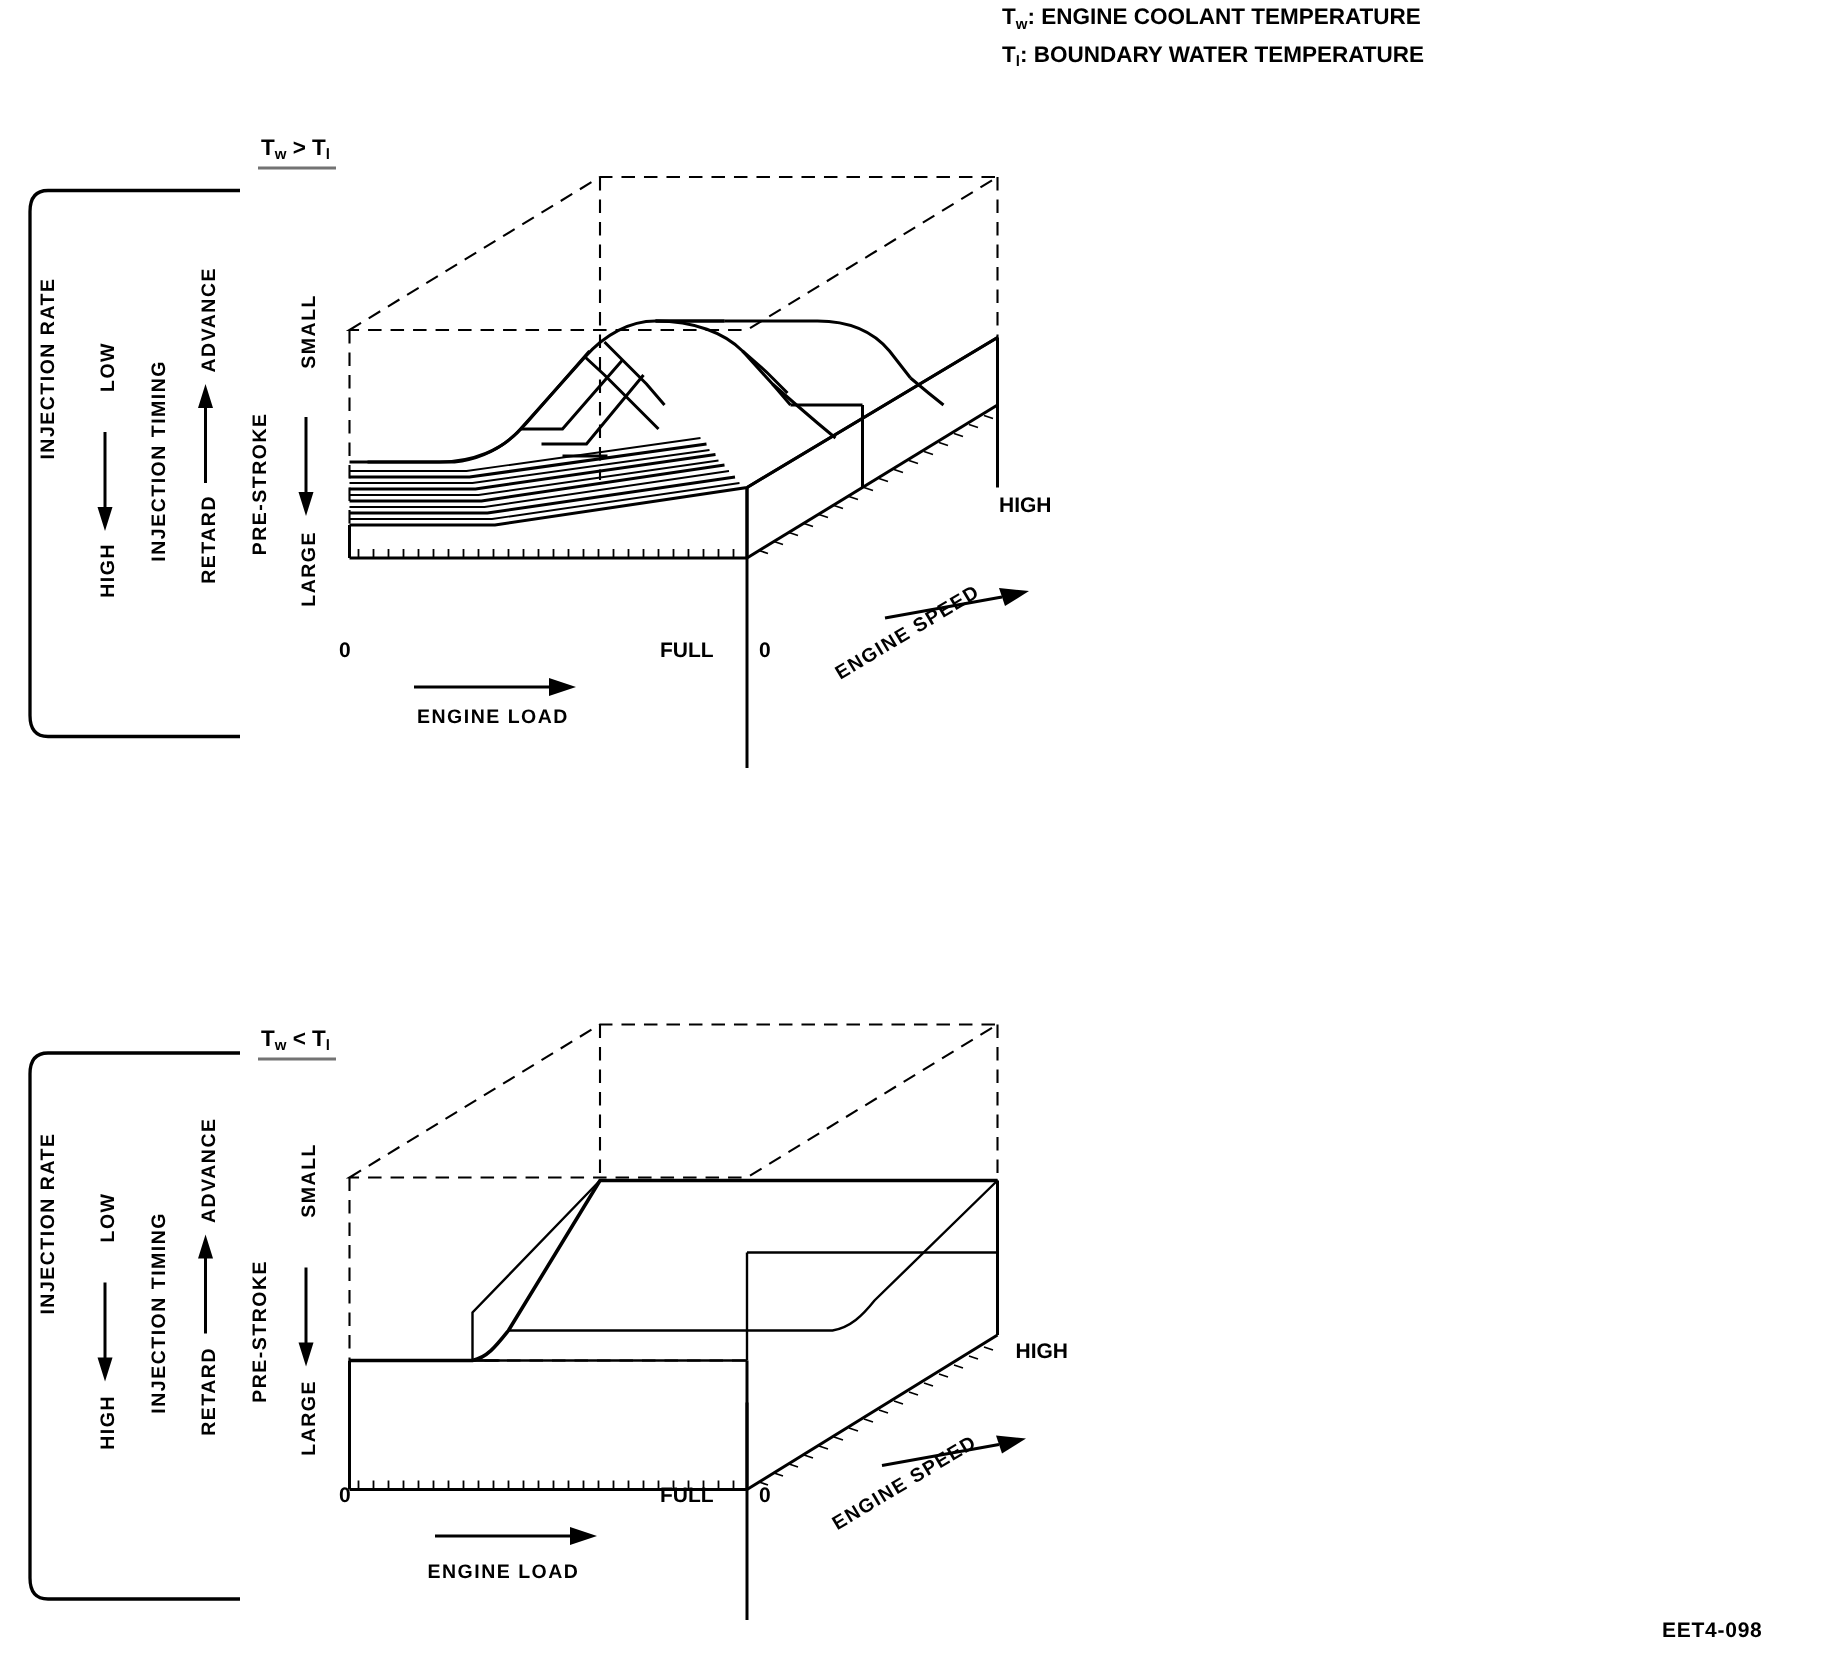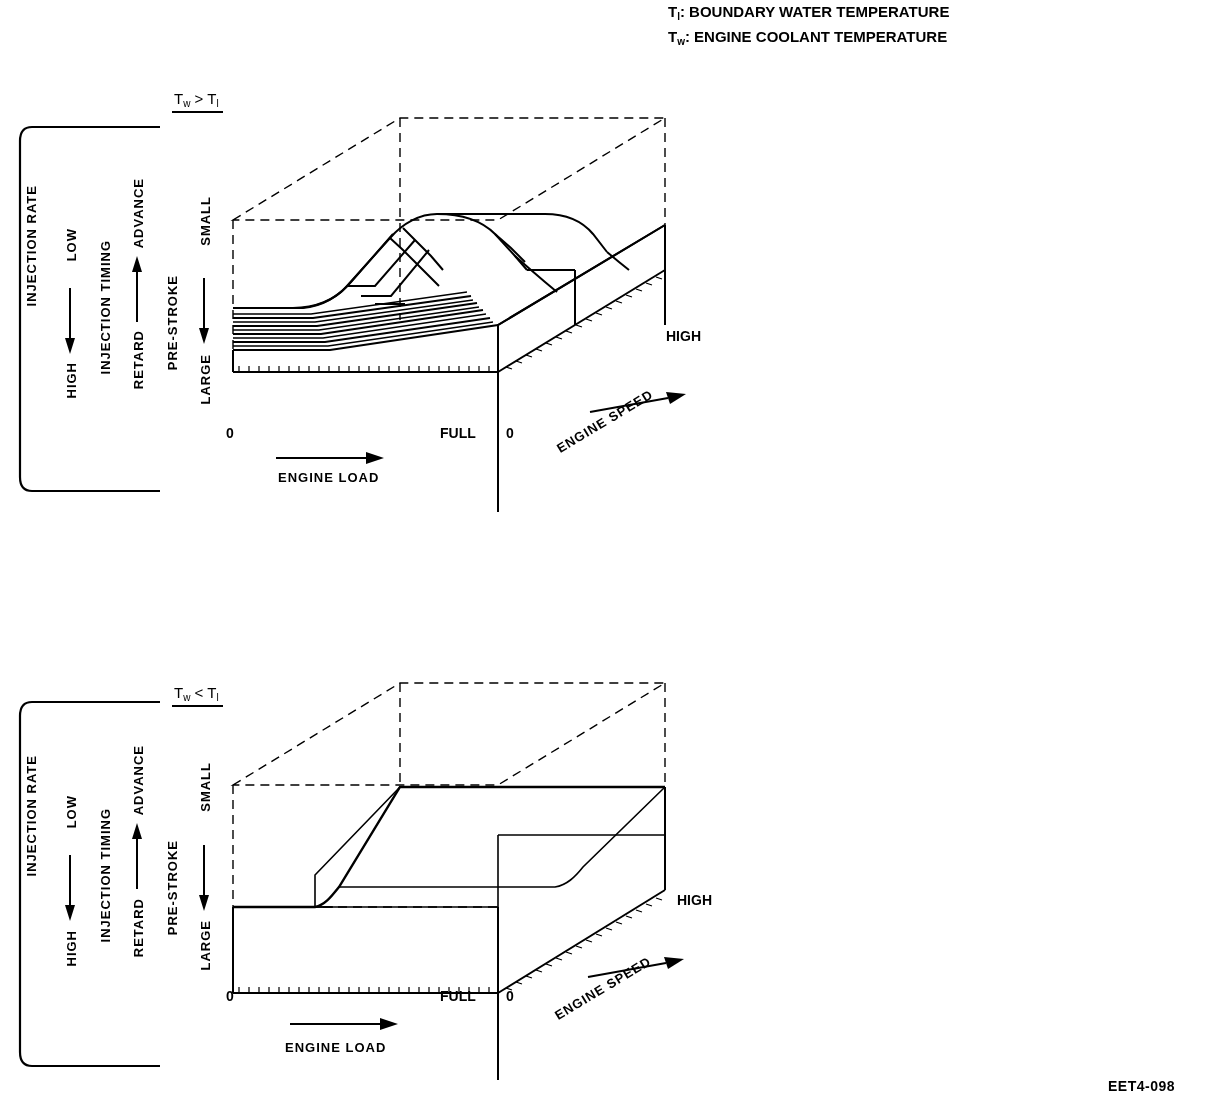--- a/index.html
+++ b/index.html
@@ -8,43 +8,43 @@
     background:#ffffff;
     font-family:"Liberation Sans", sans-serif;
     color:#000;
     position:relative;
     overflow:hidden;
   }
   .abs{position:absolute;}
   .lbl{font-weight:bold;letter-spacing:.4px;}
   .legend{font-size:15px;font-weight:bold;line-height:20px;}
   .legend .sub{font-size:10px;vertical-align:-3px;}
-  .cond{font-size:15px;font-weight:normal;border-bottom:2px solid #000000;padding:0 4px 2px 2px;}
+  .cond{font-size:15px;font-weight:bold;border-bottom:2px solid #737373;padding:0 4px 2px 2px;}
   .cond .sub{font-size:10px;vertical-align:-3px;}
   .vert{
     writing-mode:vertical-rl;
     transform:rotate(180deg);
     font-size:13px;font-weight:bold;letter-spacing:1px;
     white-space:nowrap;
   }
   .hlbl{font-size:13px;font-weight:bold;letter-spacing:1px;white-space:nowrap;}
   .axnum{font-size:14px;font-weight:bold;}
   .code{font-size:14px;font-weight:bold;letter-spacing:.5px;}
   svg{display:block;overflow:visible;}
   .sk{fill:none;stroke:#000;}
 </style>
 </head>
 <body>
 
 <div class="abs legend" style="left:668px;top:2px;">
   <div>
-    <span>T</span><span class="sub">l</span><span>: BOUNDARY WATER TEMPERATURE</span>
+    <span>T</span><span class="sub">w</span><span>: ENGINE COOLANT TEMPERATURE</span>
   </div>
   <div>
-    <span>T</span><span class="sub">w</span><span>: ENGINE COOLANT TEMPERATURE</span>
+    <span>T</span><span class="sub">l</span><span>: BOUNDARY WATER TEMPERATURE</span>
   </div>
 </div>
 
 <div class="abs cond" style="left:172px;top:90px;">
   <span>T</span><span class="sub">w</span><span> &gt; </span><span>T</span><span class="sub">l</span>
 </div>
 
 <svg class="abs" style="left:10px;top:125px;" width="160" height="370">
   <path class="sk" stroke-width="2.2" d="M150,2 L22,2 Q10,2 10,16 L10,352 Q10,366 22,366 L150,366"></path>
 </svg>

